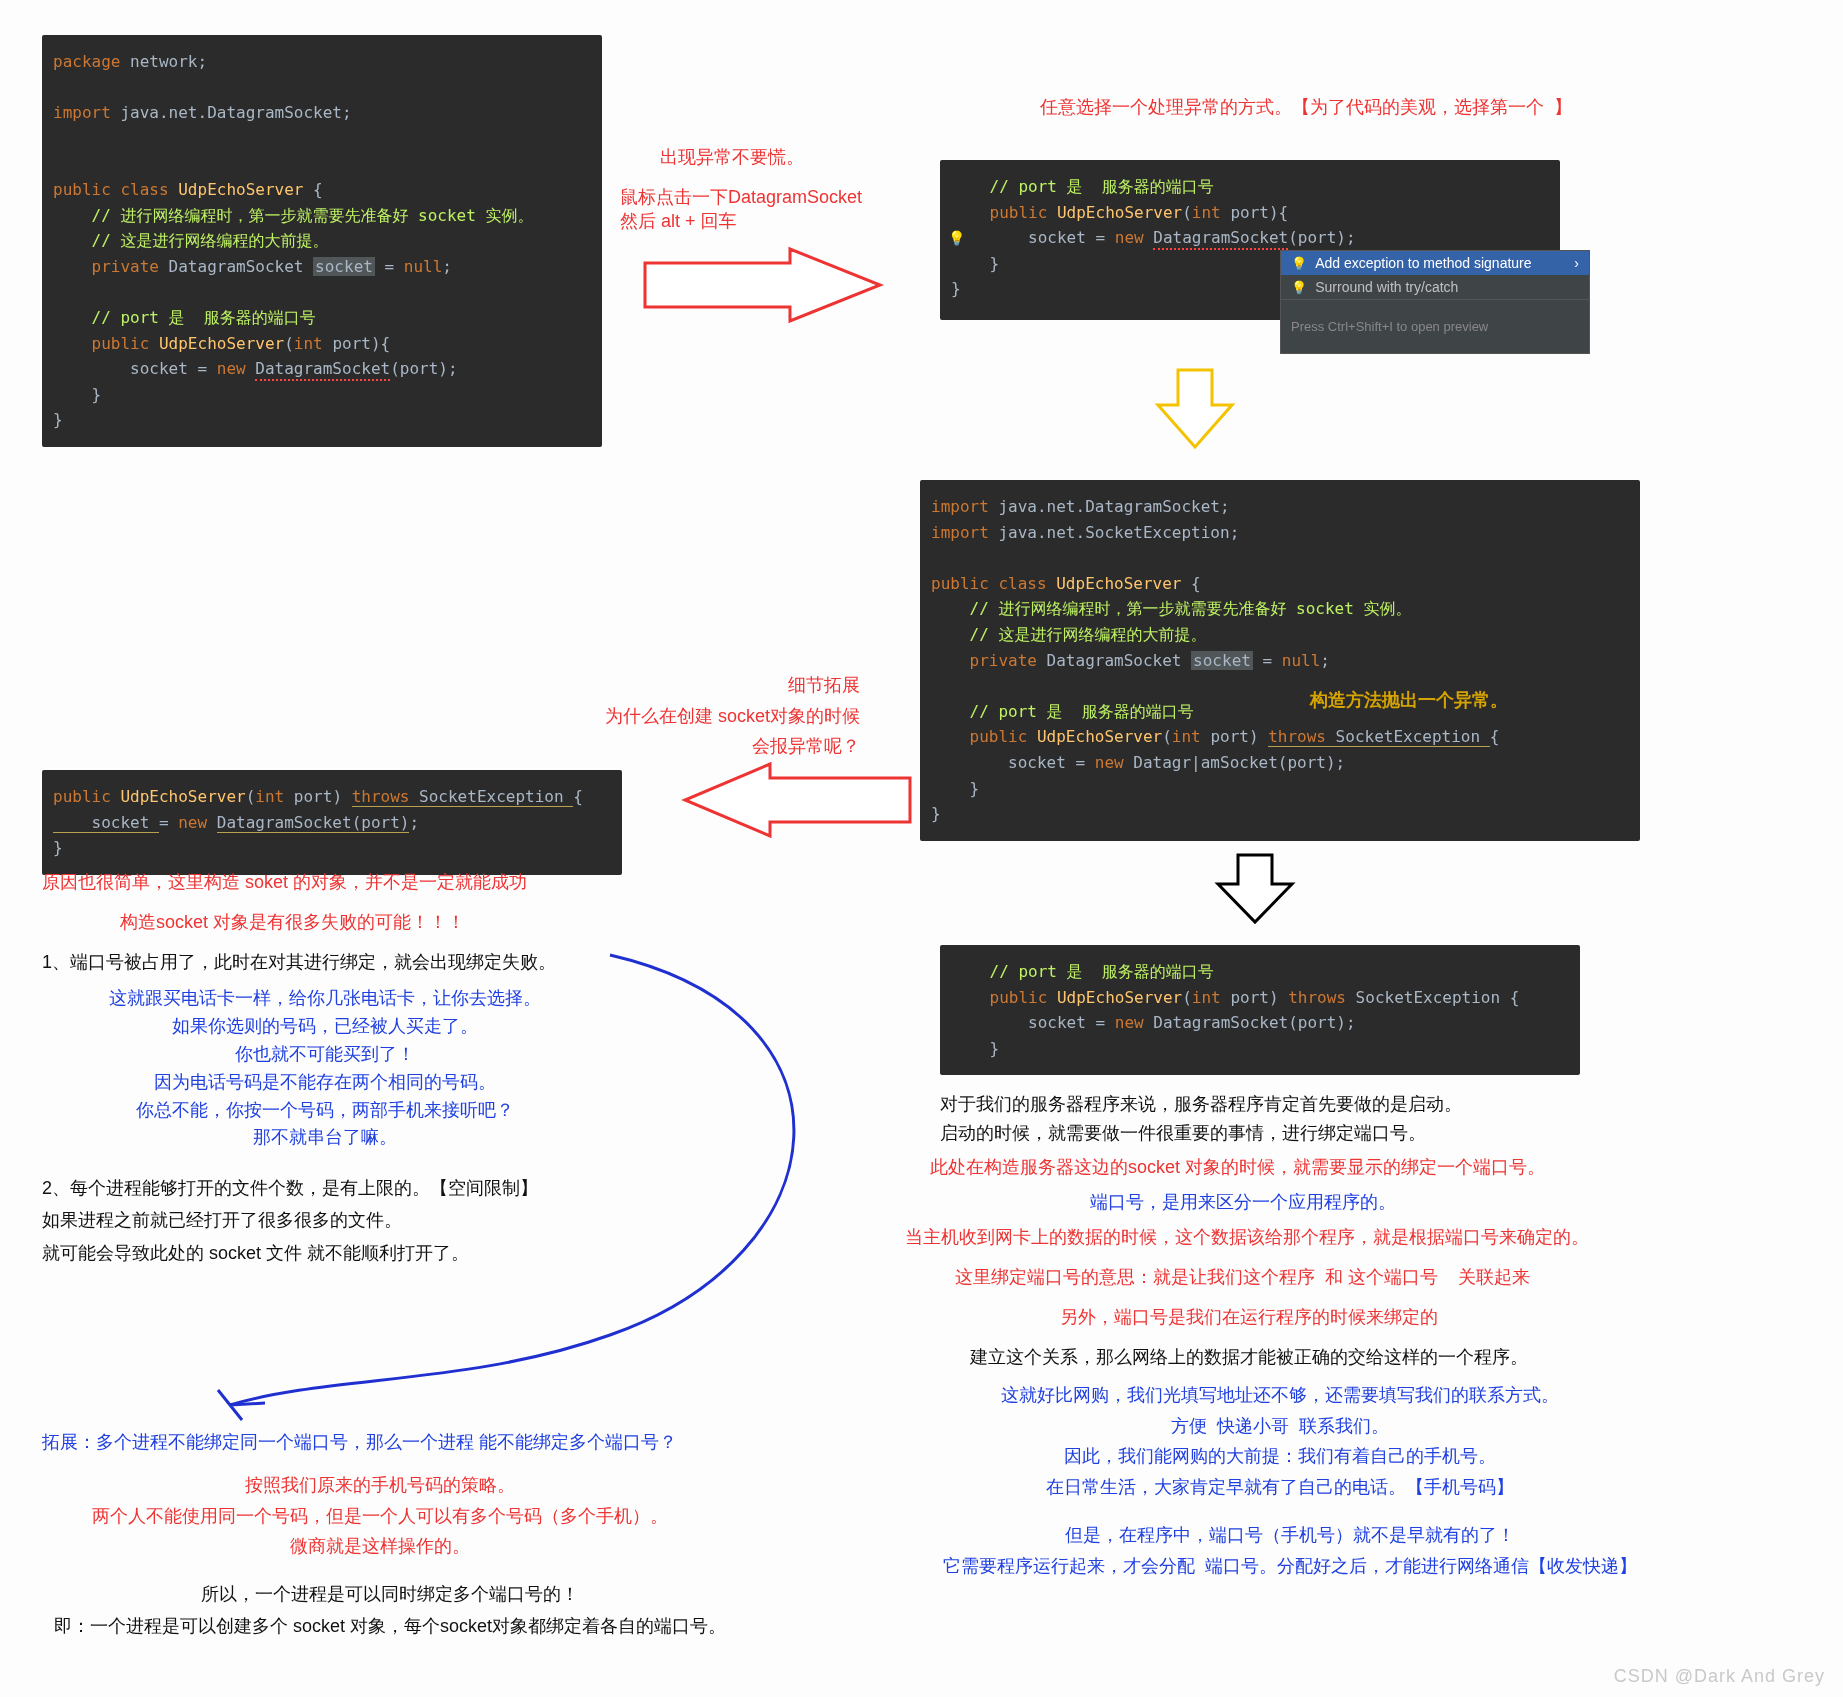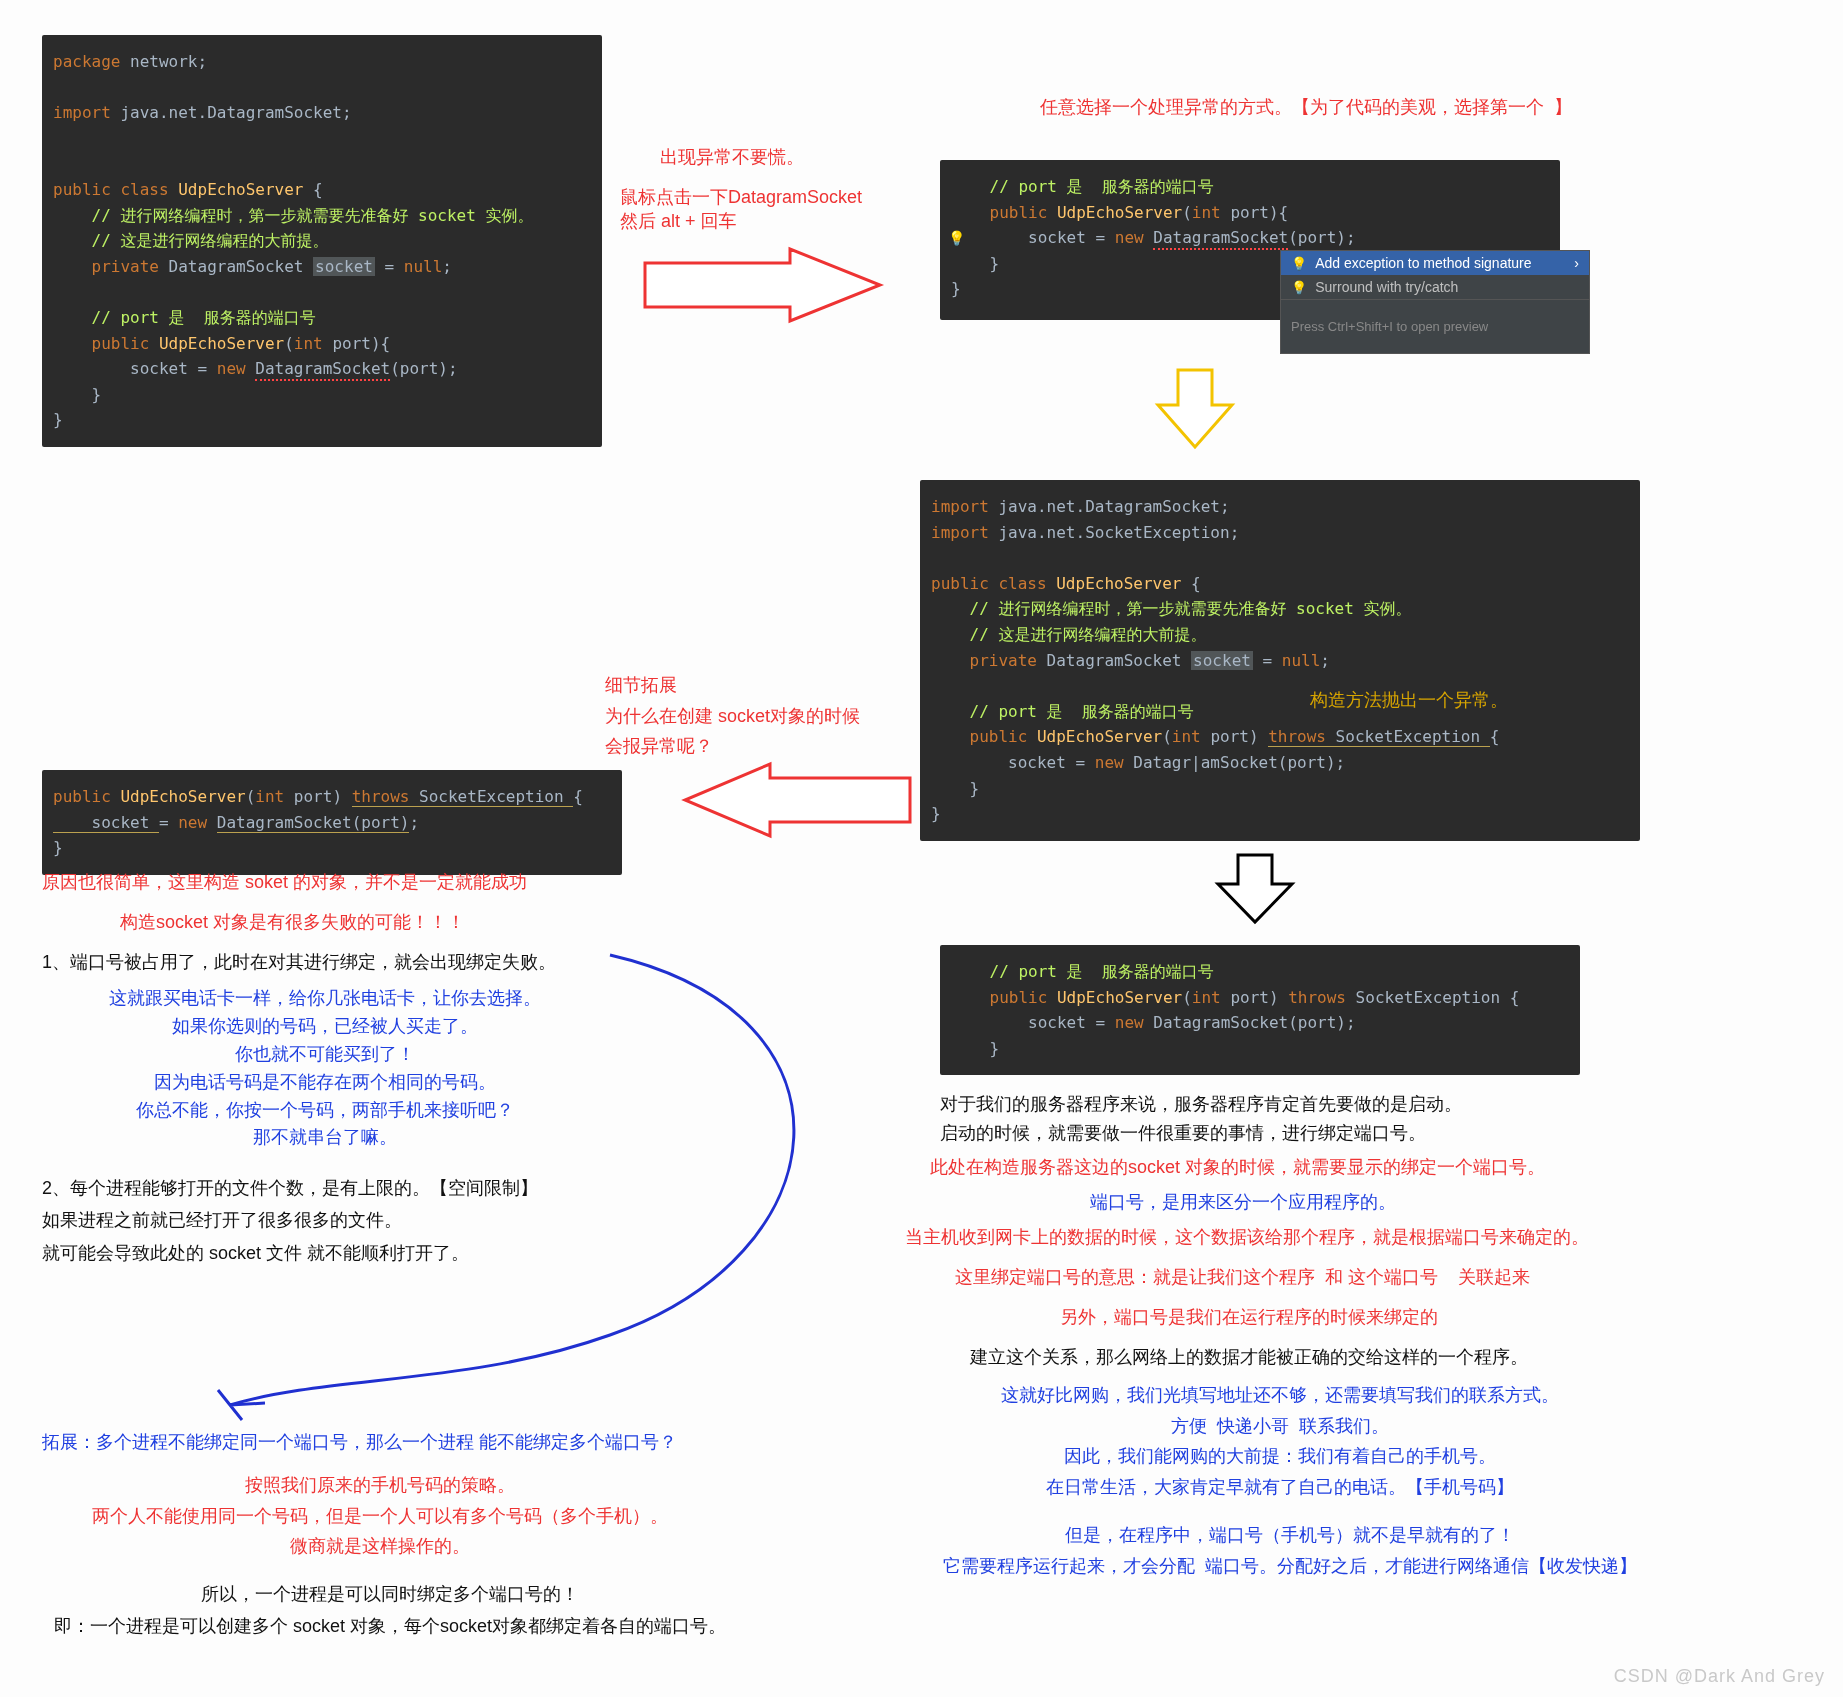--- a/index.html
+++ b/index.html
@@ -15,25 +15,25 @@
     padding:14px 11px;line-height:1.6;white-space:pre;
     position:absolute;border-radius:2px;
   }
   .kw{color:#cc7832}
   .cls{color:#ffc66d}  
   .cmt{color:#bef264}
   .s-param{background:#515658;padding:0 2px}
   .wavy{border-bottom:2px dotted #f44;padding-bottom:1px}
   .thr{color:#cc7832;border-bottom:1px solid #bba14f}
 
-  .anno{position:absolute;white-space:pre;text-align:left}
+  .anno{position:absolute;white-space:pre;text-align:right}
   .red{color:#e33}
   .blue{color:#2040e0}
   .black{color:#111}
-  .yellow2{color:#d6a400;font-weight:normal}
+  .yellow2{color:#d6a400;font-weight:bold}
 
   .arrow-box{position:absolute}
   svg{overflow:visible}
 
   .quickfix{
     position:absolute;background:#3f4447;color:#c0c0c0;
     font-size:14px;font-family:"Segoe UI",sans-serif;width:310px;
     border:1px solid #555;
   }
   .quickfix .row{padding:4px 10px;display:flex;align-items:center;gap:8px}

